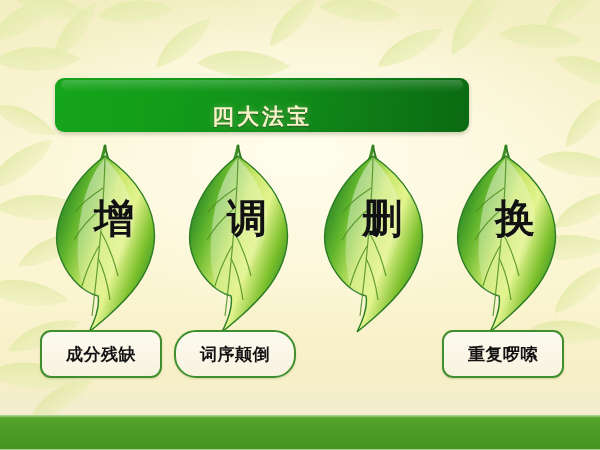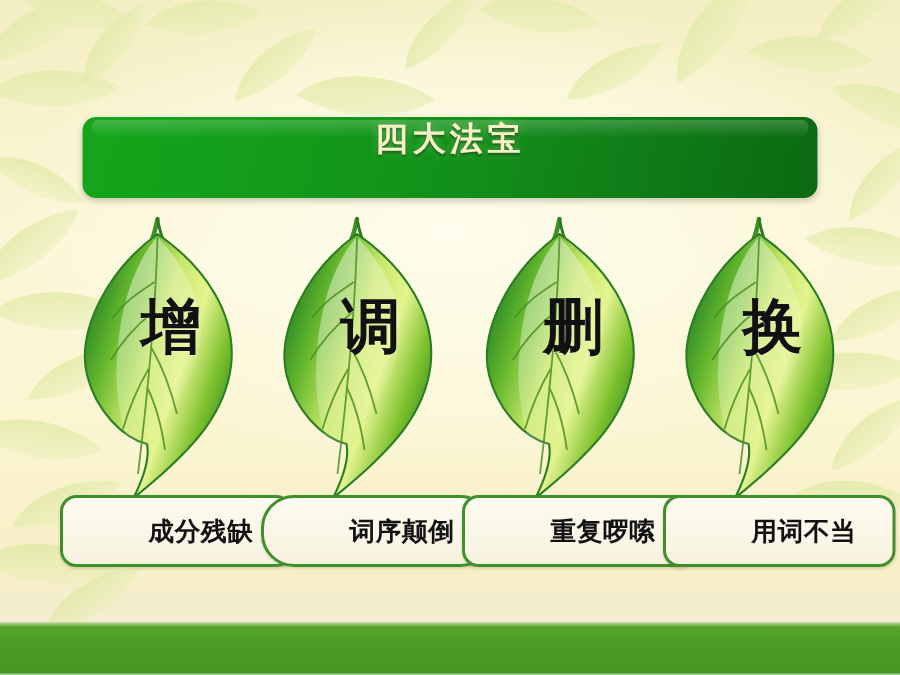--- a/index.html
+++ b/index.html
@@ -24,25 +24,25 @@
     background:linear-gradient(180deg,#5aa82c 0%,#4c9c27 38%,#46951f 100%);
     box-shadow:0 -1px 0 rgba(255,255,255,.55) inset;
   }
   .band-sheen{
     position:absolute;left:0;right:0;top:0;height:3px;
     background:linear-gradient(180deg,rgba(255,255,255,.55),rgba(255,255,255,0));
   }
 
   
   .title-bar{
-    position:absolute;left:55px;top:78px;width:490px;height:54px;
+    position:absolute;left:55px;top:78px;width:414px;height:54px;
     border-radius:9px;
     background:linear-gradient(100deg,#15a51b 0%,#139c19 26%,#12901a 52%,#0f7c16 76%,#0b6a12 100%);
     box-shadow:0 2px 4px rgba(60,70,20,.28), 0 0 0 1px rgba(255,255,255,.30);
-    display:flex;align-items:flex-start;justify-content:center;
+    display:flex;align-items:flex-end;justify-content:center;
   }
   .title-bar::after{
     content:"";position:absolute;left:6px;right:6px;top:2px;height:12px;border-radius:8px 8px 14px 14px;
     background:linear-gradient(180deg,rgba(255,255,255,.20),rgba(255,255,255,0));
     pointer-events:none;
   }
   .title-text{
     position:relative;z-index:2;
     color:#f6f2c8;font-size:22px;font-weight:bold;letter-spacing:3px;
     text-shadow:0 1px 2px rgba(0,0,0,.45), 0 0 6px rgba(255,255,190,.35);
@@ -59,21 +59,21 @@
     letter-spacing:0;line-height:1;
     pointer-events:none;
   }
 
   
   .pill{
     position:absolute;top:330px;width:118px;height:44px;
     border:2px solid #3f8f2e;border-radius:11px;
     background:linear-gradient(180deg,#fdfaf0 0%,#f8f3df 100%);
     box-shadow:0 1px 2px rgba(90,95,40,.20);
-    display:flex;align-items:center;justify-content:center;padding-left:33px;
+    display:flex;align-items:center;justify-content:center;
   }
   .pill-text{
     font-size:17px;font-weight:bold;color:#121212;letter-spacing:.5px;
   }
 </style>
 </head>
 <body>
 
 <div id="stage">
 
@@ -233,24 +233,21 @@
     </div>
     <div class="leaf-char">换</div>
   </div>
 
   <div class="pill" style="left:40px;">
     <span class="pill-text">成分残缺</span>
   </div>
   <div class="pill" style="left:174px;border-radius:22px;">
     <span class="pill-text">词序颠倒</span>
   </div>
-  <div class="pill" style="left:308px;">
+  <div class="pill" style="left:442px;">
     <span class="pill-text">重复啰嗦</span>
-  </div>
-  <div class="pill" style="left:442px;">
-    <span class="pill-text">用词不当</span>
   </div>
 
   <div class="bottom-band">
     <div class="band-sheen"></div>
   </div>
 
 </div>
 
 </body></html>

